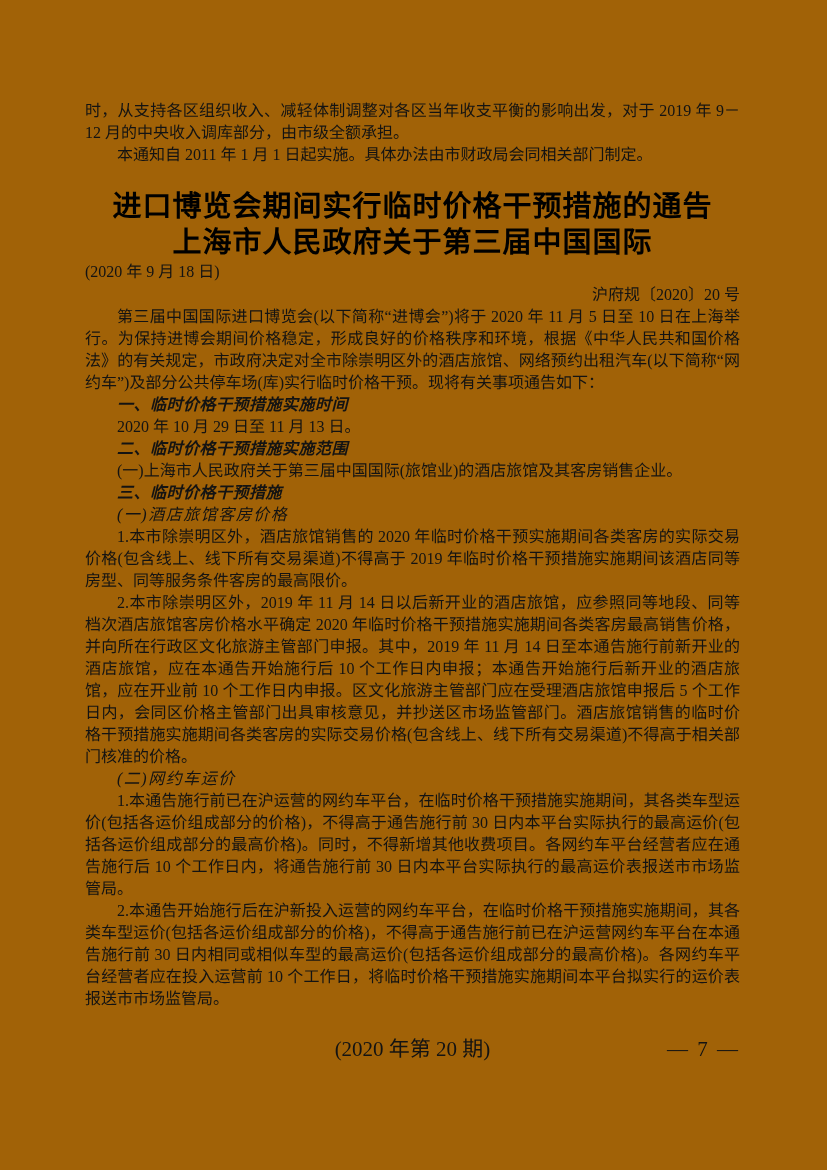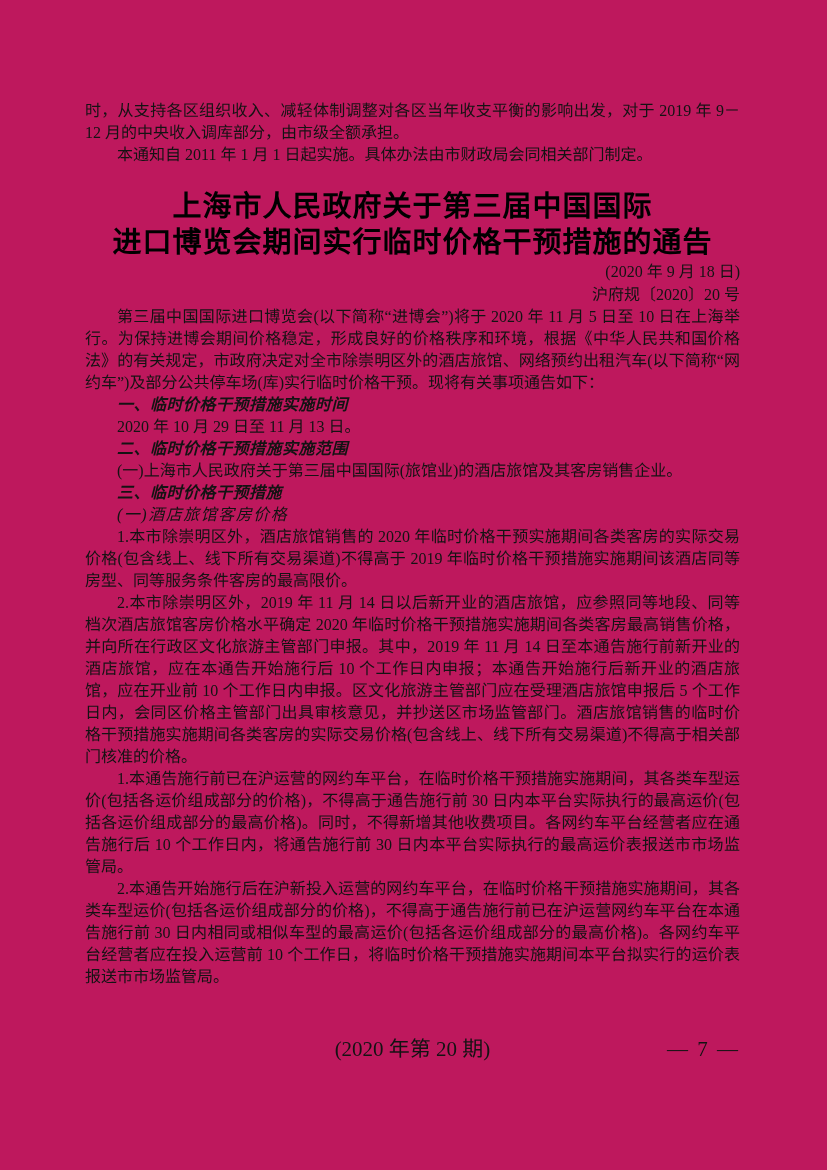--- a/index.html
+++ b/index.html
@@ -4,21 +4,21 @@
 <style>
   html, body {
     margin: 0;
     padding: 0;
     background: #ffffff;
   }
   .page {
     position: relative;
     width: 827px;
     height: 1170px;
-    background: #be185d;
+    background: #a16207;
     overflow: hidden;
     font-family: "Liberation Serif", "DejaVu Serif", serif;
     color: #131313;
   }
   .content {
     position: absolute;
     left: 85px;
     top: 100px;
     width: 655px;
     max-height: 962px;
@@ -36,21 +36,21 @@
     text-align: center;
     font-size: 29px;
     line-height: 36px;
     font-weight: 900;
     letter-spacing: 1px;
     color: #000;
   }
   .title-line { display: block; }
   .date-line {
     margin-top: 3px;
-    text-align: right;
+    text-align: left;
     font-size: 16px;
     line-height: 23px;
   }
   .doc-no {
     text-align: right;
     font-size: 16px;
     line-height: 23px;
     margin-top: 3px;
   }
   .intro-para { margin-top: 11px; }
@@ -87,41 +87,42 @@
 </head>
 <body>
 
 <div class="page">
   <div class="content">
 
     <p class="body">时，从支持各区组织收入、减轻体制调整对各区当年收支平衡的影响出发，对于 2019 年 9－12 月的中央收入调库部分，由市级全额承担。</p>
     <p class="body indent">本通知自 2011 年 1 月 1 日起实施。具体办法由市财政局会同相关部门制定。</p>
 
     <h1 class="title">
+      <span class="title-line">进口博览会期间实行临时价格干预措施的通告</span>
       <span class="title-line">上海市人民政府关于第三届中国国际</span>
-      <span class="title-line">进口博览会期间实行临时价格干预措施的通告</span>
     </h1>
 
     <p class="date-line">(2020 年 9 月 18 日)</p>
     <p class="doc-no">沪府规〔2020〕20 号</p>
 
     <p class="body indent intro-para">第三届中国国际进口博览会(以下简称“进博会”)将于 2020 年 11 月 5 日至 10 日在上海举行。为保持进博会期间价格稳定，形成良好的价格秩序和环境，根据《中华人民共和国价格法》的有关规定，市政府决定对全市除崇明区外的酒店旅馆、网络预约出租汽车(以下简称“网约车”)及部分公共停车场(库)实行临时价格干预。现将有关事项通告如下：</p>
 
     <p class="body indent sec-heading">一、临时价格干预措施实施时间</p>
     <p class="body indent">2020 年 10 月 29 日至 11 月 13 日。</p>
 
     <p class="body indent sec-heading">二、临时价格干预措施实施范围</p>
     <p class="body indent">(一)上海市人民政府关于第三届中国国际(旅馆业)的酒店旅馆及其客房销售企业。</p>
 
     <p class="body indent sec-heading">三、临时价格干预措施</p>
 
     <p class="body indent kai-heading">(一)酒店旅馆客房价格</p>
     <p class="body indent">1.本市除崇明区外，酒店旅馆销售的 2020 年临时价格干预实施期间各类客房的实际交易价格(包含线上、线下所有交易渠道)不得高于 2019 年临时价格干预措施实施期间该酒店同等房型、同等服务条件客房的最高限价。</p>
     <p class="body indent">2.本市除崇明区外，2019 年 11 月 14 日以后新开业的酒店旅馆，应参照同等地段、同等档次酒店旅馆客房价格水平确定 2020 年临时价格干预措施实施期间各类客房最高销售价格，并向所在行政区文化旅游主管部门申报。其中，2019 年 11 月 14 日至本通告施行前新开业的酒店旅馆，应在本通告开始施行后 10 个工作日内申报；本通告开始施行后新开业的酒店旅馆，应在开业前 10 个工作日内申报。区文化旅游主管部门应在受理酒店旅馆申报后 5 个工作日内，会同区价格主管部门出具审核意见，并抄送区市场监管部门。酒店旅馆销售的临时价格干预措施实施期间各类客房的实际交易价格(包含线上、线下所有交易渠道)不得高于相关部门核准的价格。</p>
 
+    <p class="body indent kai-heading">(二)网约车运价</p>
     <p class="body indent">1.本通告施行前已在沪运营的网约车平台，在临时价格干预措施实施期间，其各类车型运价(包括各运价组成部分的价格)，不得高于通告施行前 30 日内本平台实际执行的最高运价(包括各运价组成部分的最高价格)。同时，不得新增其他收费项目。各网约车平台经营者应在通告施行后 10 个工作日内，将通告施行前 30 日内本平台实际执行的最高运价表报送市市场监管局。</p>
     <p class="body indent">2.本通告开始施行后在沪新投入运营的网约车平台，在临时价格干预措施实施期间，其各类车型运价(包括各运价组成部分的价格)，不得高于通告施行前已在沪运营网约车平台在本通告施行前 30 日内相同或相似车型的最高运价(包括各运价组成部分的最高价格)。各网约车平台经营者应在投入运营前 10 个工作日，将临时价格干预措施实施期间本平台拟实行的运价表报送市市场监管局。</p>
 
   </div>
 
   <div class="footer">
     <span class="footer-issue">(2020 年第 20 期)</span>
     <span class="footer-page">—  7  —</span>
   </div>
 </div>

